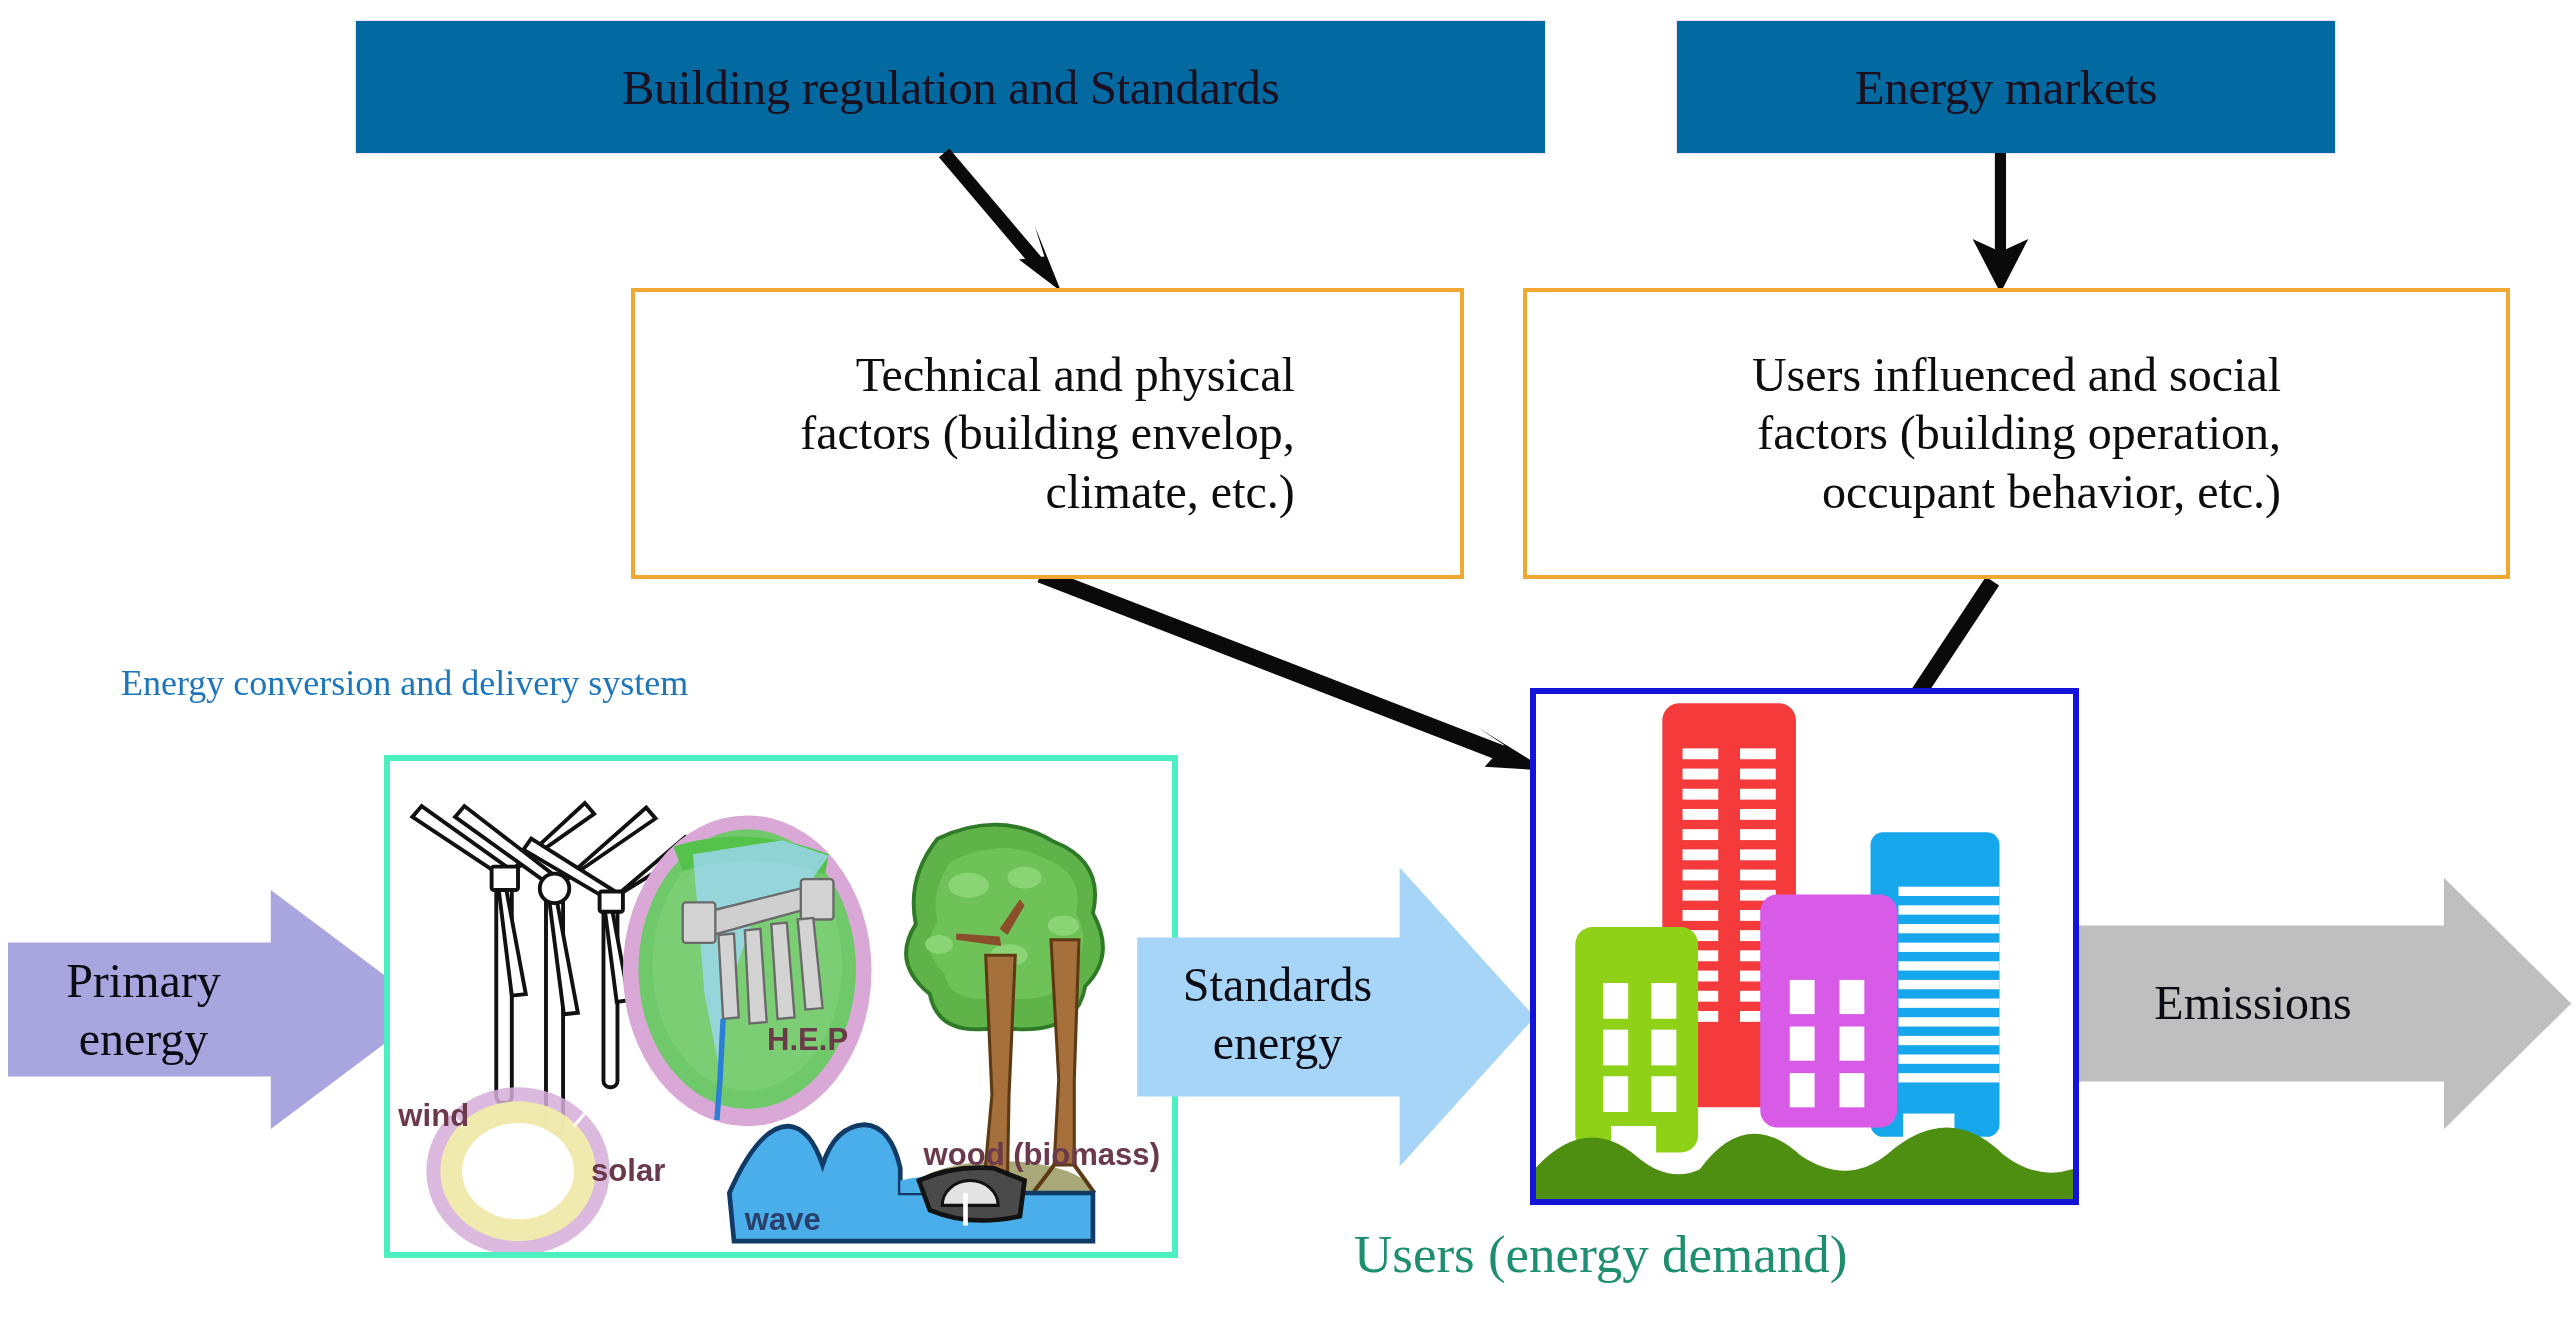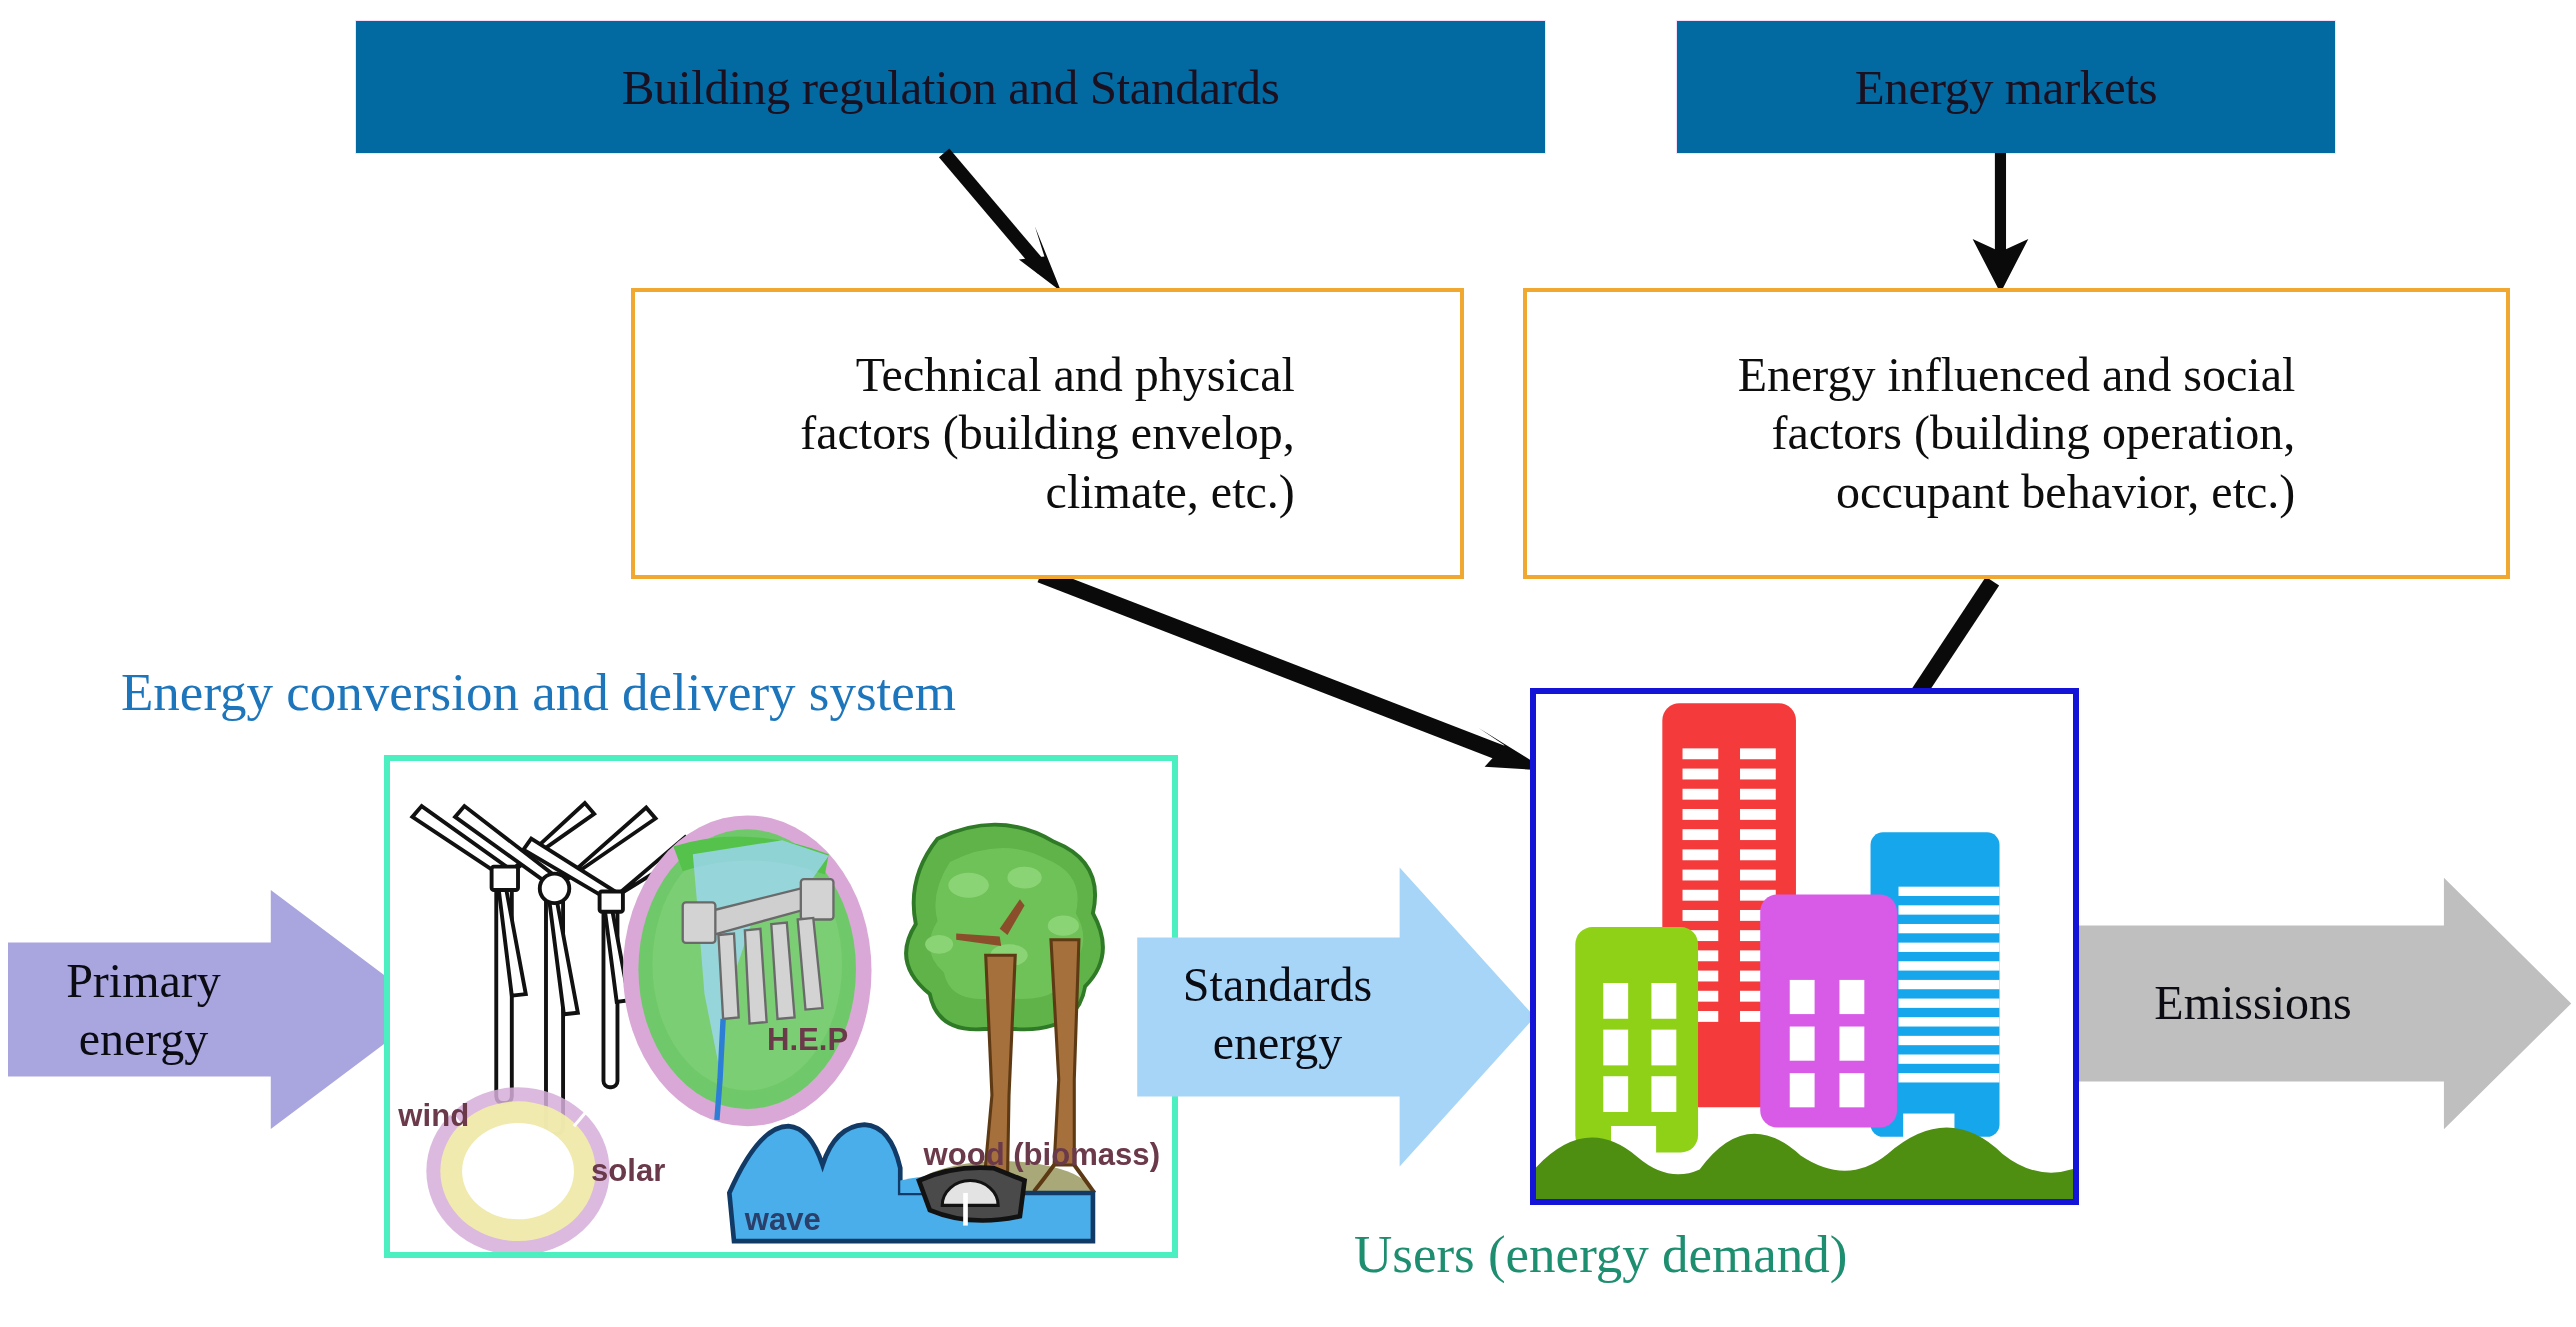--- a/index.html
+++ b/index.html
@@ -42,21 +42,21 @@
   }
   .bluebox{
     border:6.4px solid #1414D8;
     background:#ffffff;
     box-sizing:border-box;
     overflow:hidden;
   }
 
   
   .caption-blue{
-    color:#1D76BC;font-size:53px;white-space:nowrap;
+    color:#1D76BC;font-size:36px;white-space:nowrap;
     font-family:"Liberation Serif", serif;
   }
   .caption-teal{
     color:#1E8E70;font-size:53px;white-space:nowrap;
     font-family:"Liberation Serif", serif;
   }
 
   svg{display:block;}
 </style>
 </head>
@@ -97,21 +97,21 @@
 <div class="abs orangebox" style="left:631px;top:288px;width:833px;height:291px;">
   <div>
     <div>Technical and physical</div>
     <div>factors (building envelop,</div>
     <div>climate, etc.)</div>
   </div>
 </div>
 
 <div class="abs orangebox" style="left:1523px;top:288px;width:987px;height:291px;">
   <div>
-    <div>Energy influenced and social</div>
+    <div>Users influenced and social</div>
     <div>factors (building operation,</div>
     <div>occupant behavior, etc.)</div>
   </div>
 </div>
 
 <div class="abs caption-blue" style="left:121px;top:662px;">
   <span>Energy conversion and delivery system</span>
 </div>
 
 <div class="abs caption-teal" style="left:1354px;top:1224px;">

